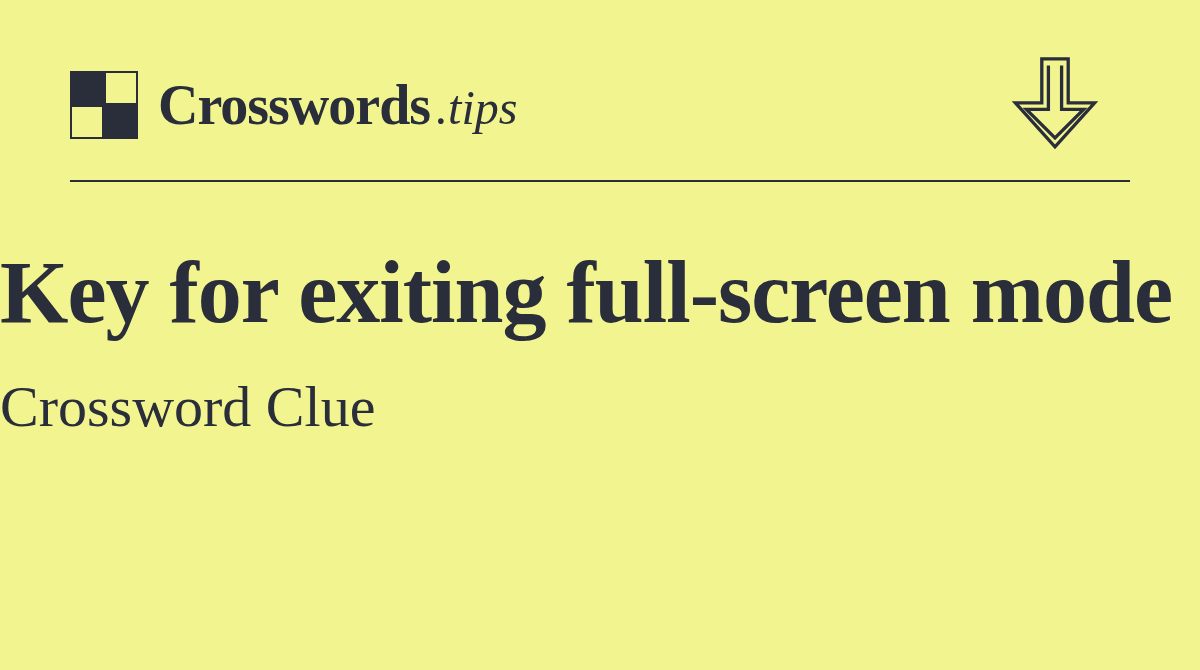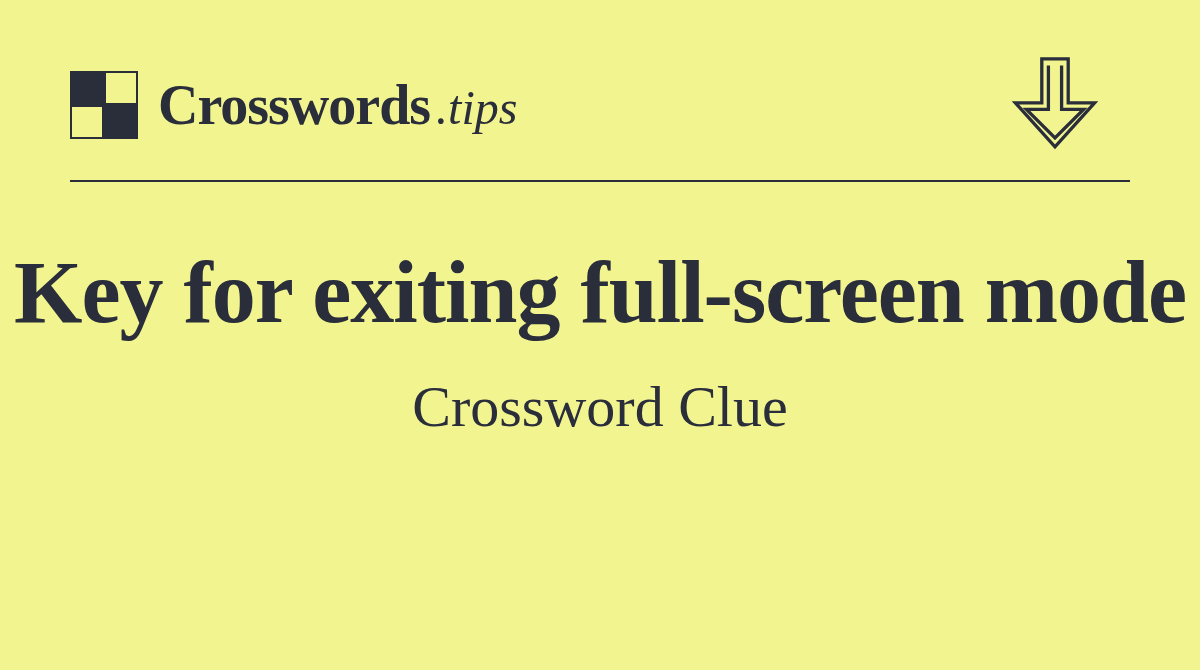--- a/index.html
+++ b/index.html
@@ -57,21 +57,20 @@
       width: 110px;
       height: 110px;
       margin-right: 20px;
     }
     .divider {
       margin: 20px 70px 0 70px;
       border: none;
       border-top: 2px solid #2a2d3a;
     }
     .main {
-      text-align: center;
       padding-top: 60px;
     }
     .clue-title {
       font-size: 88px;
       font-weight: bold;
       line-height: 1.15;
       font-family: Georgia, 'Times New Roman', serif;
       letter-spacing: -1px;
     }
     .subtitle {

